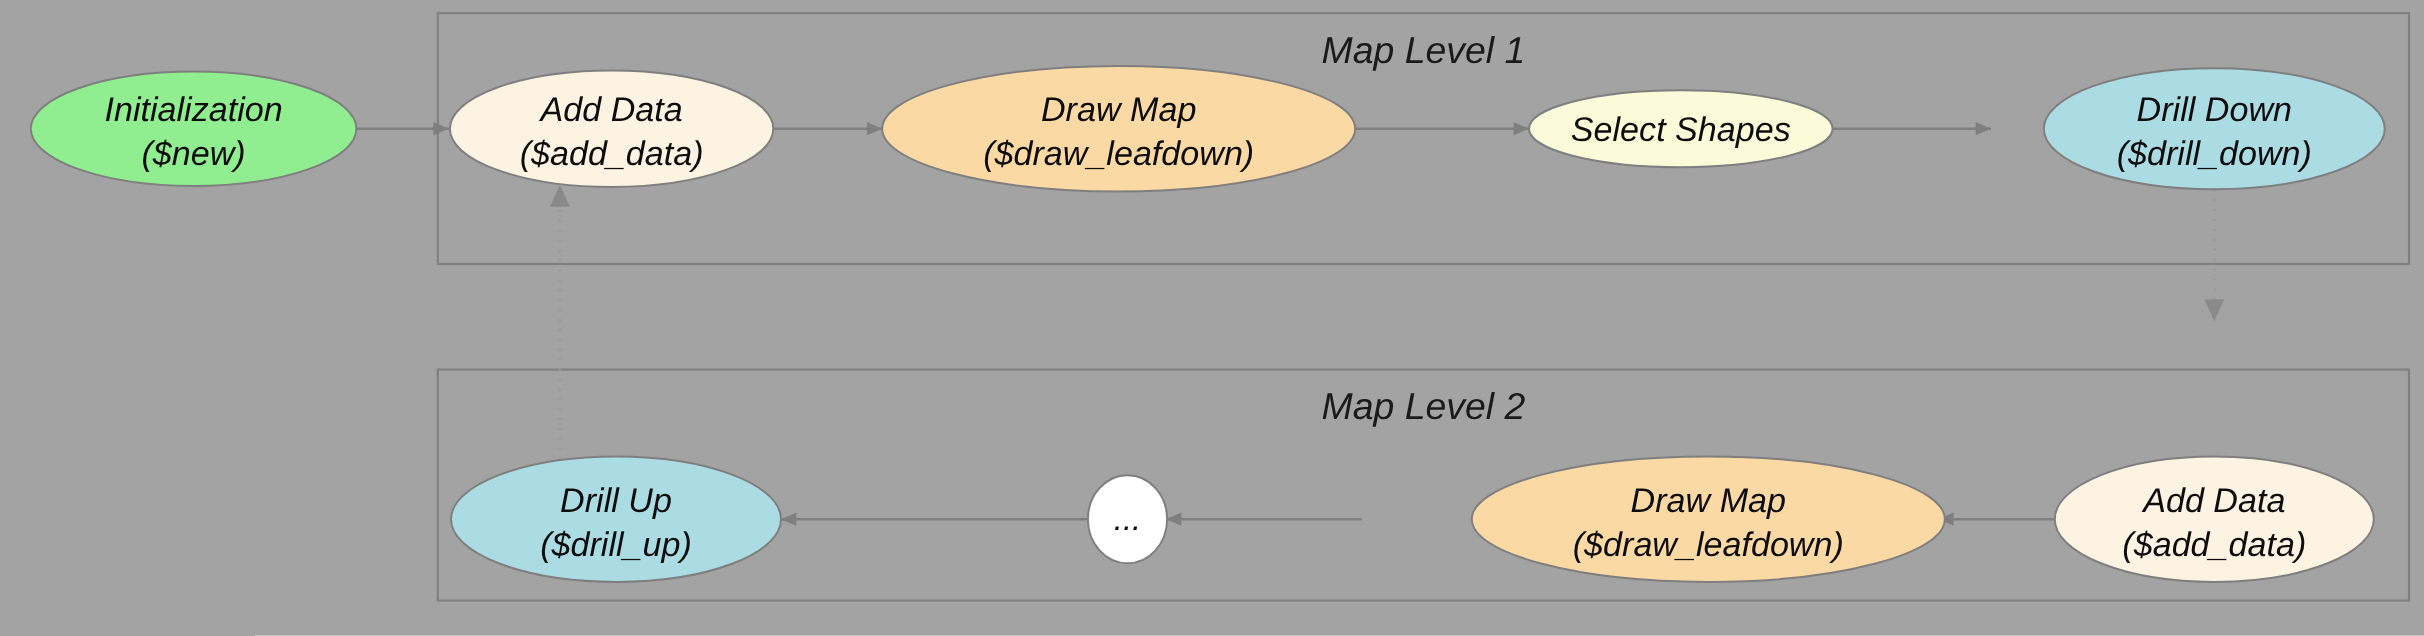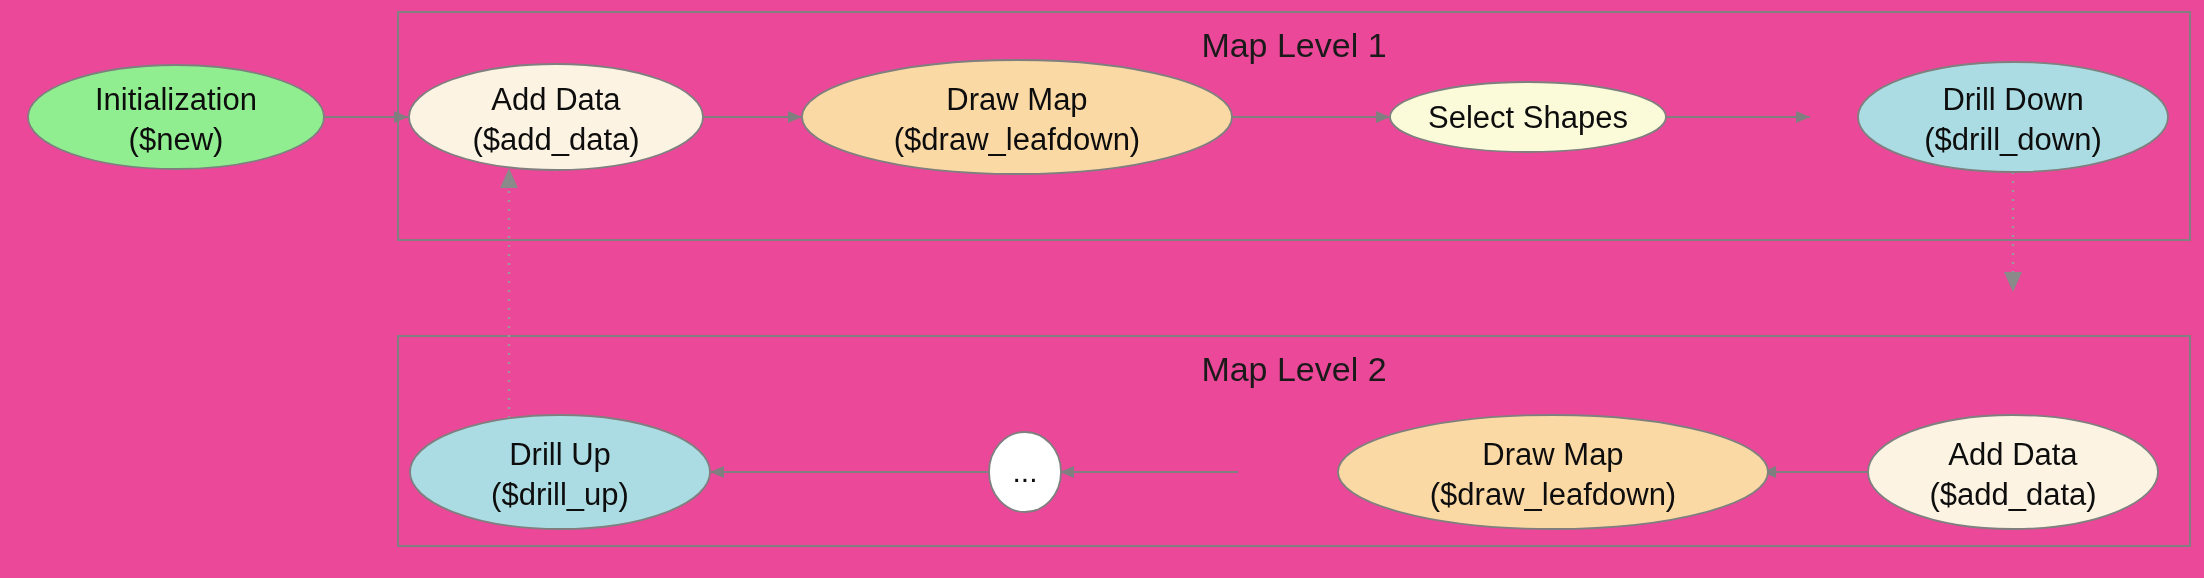--- a/index.html
+++ b/index.html
@@ -7,22 +7,23 @@
     padding: 0;
     background: #ffffff;
   }
   body {
     font-family: "Liberation Sans", sans-serif;
   }
   #canvas {
     position: relative;
     width: 2204px;
     height: 578px;
-    background: #ec4899;
+    background: #a3a3a3;
     overflow: hidden;
+    font-style: italic;
   }
   #diagram-svg {
     position: absolute;
     left: 0;
     top: 0;
     width: 2204px;
     height: 578px;
   }
   .group-frame {
     fill: none;

